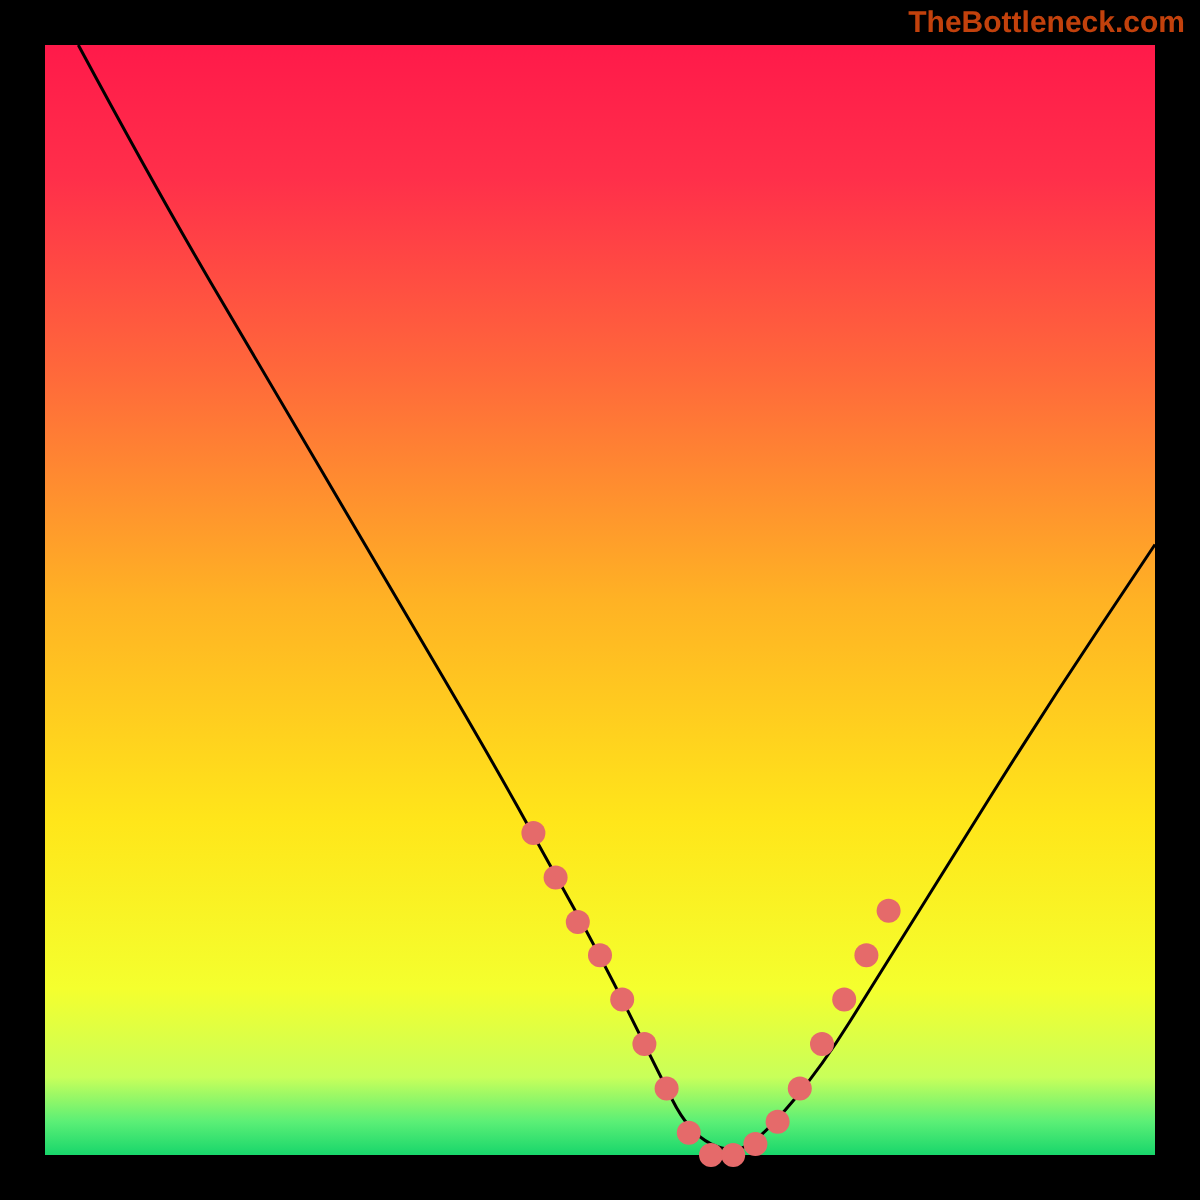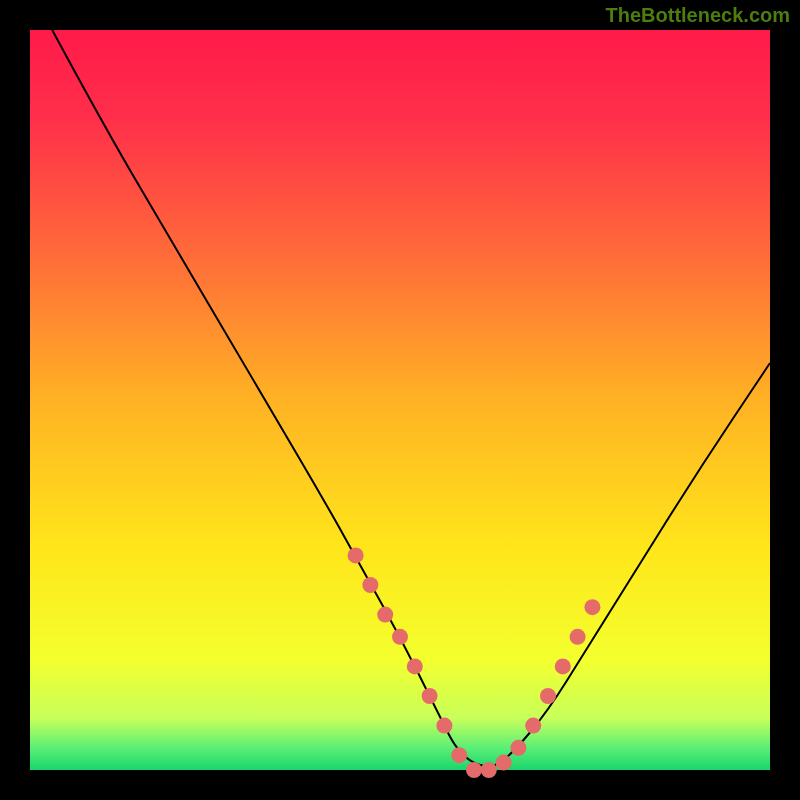--- a/index.html
+++ b/index.html
@@ -14,21 +14,21 @@
   .container {
     width: 800px;
     height: 800px;
     position: relative;
     background: #000;
   }
   .attribution {
     position: absolute;
     top: 4px;
     right: 10px;
-    color: #4d7c0f;
+    color: #c2410c;
     font-size: 20px;
     font-weight: bold;
     z-index: 10;
   }
   svg {
     display: block;
   }
 </style>
 </head>
 <body>

